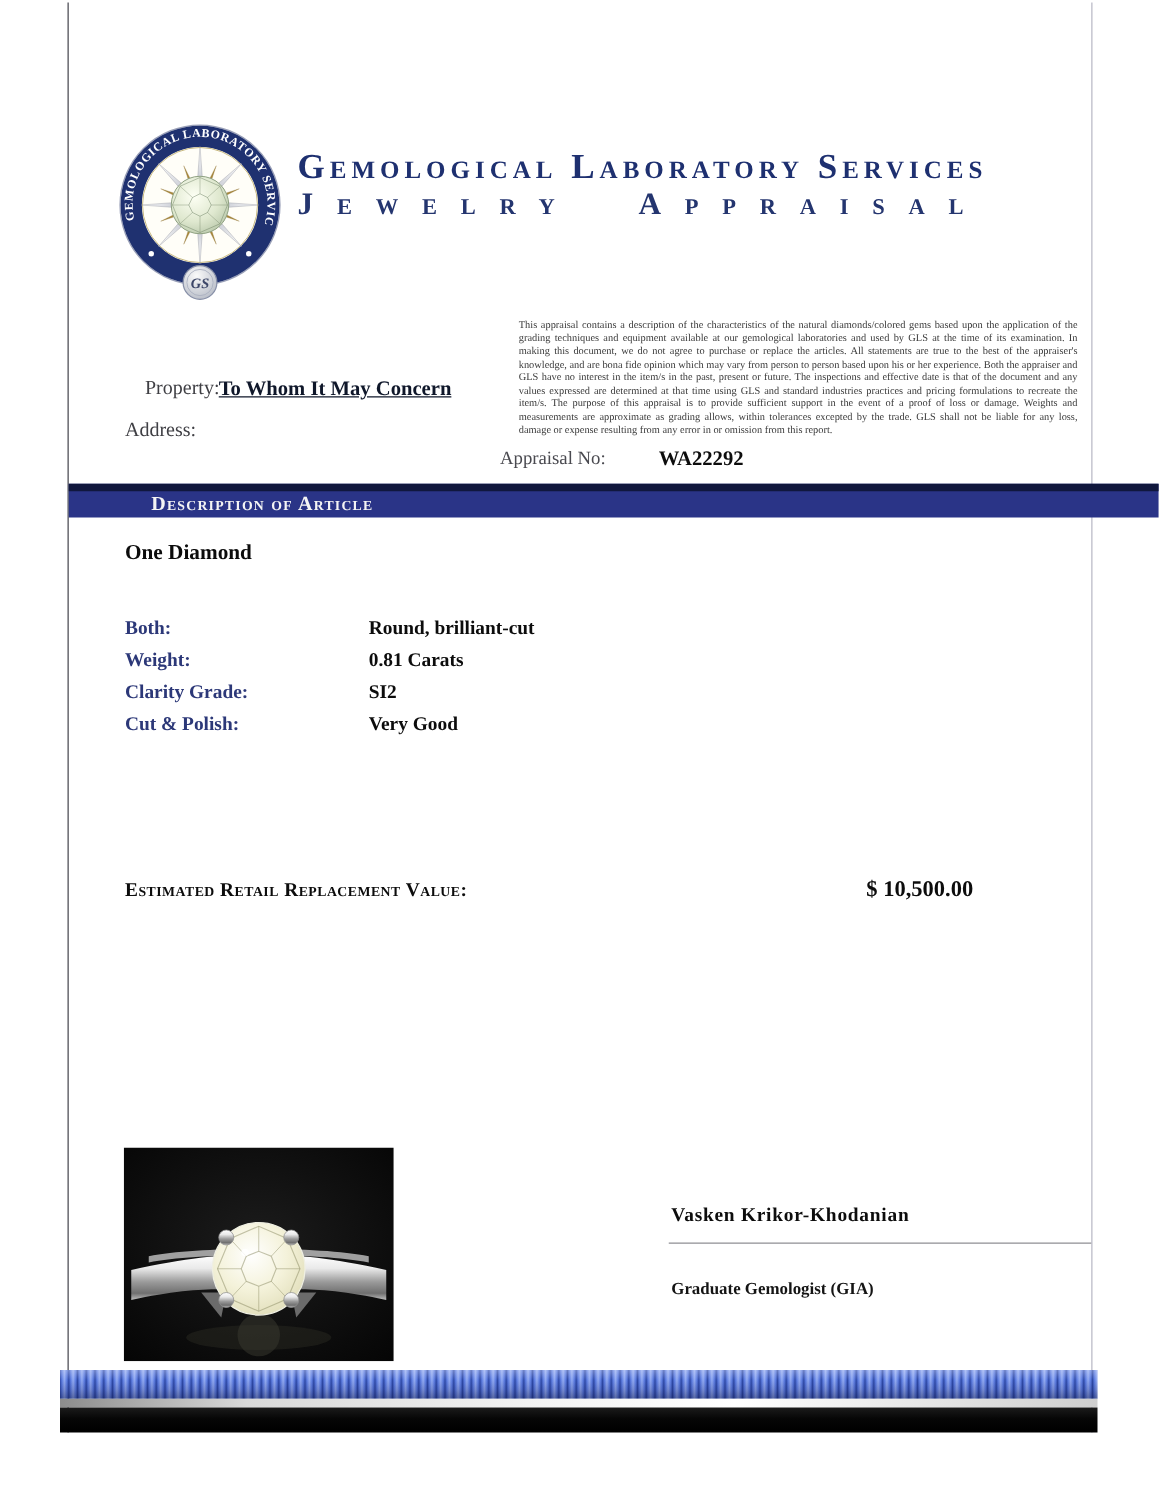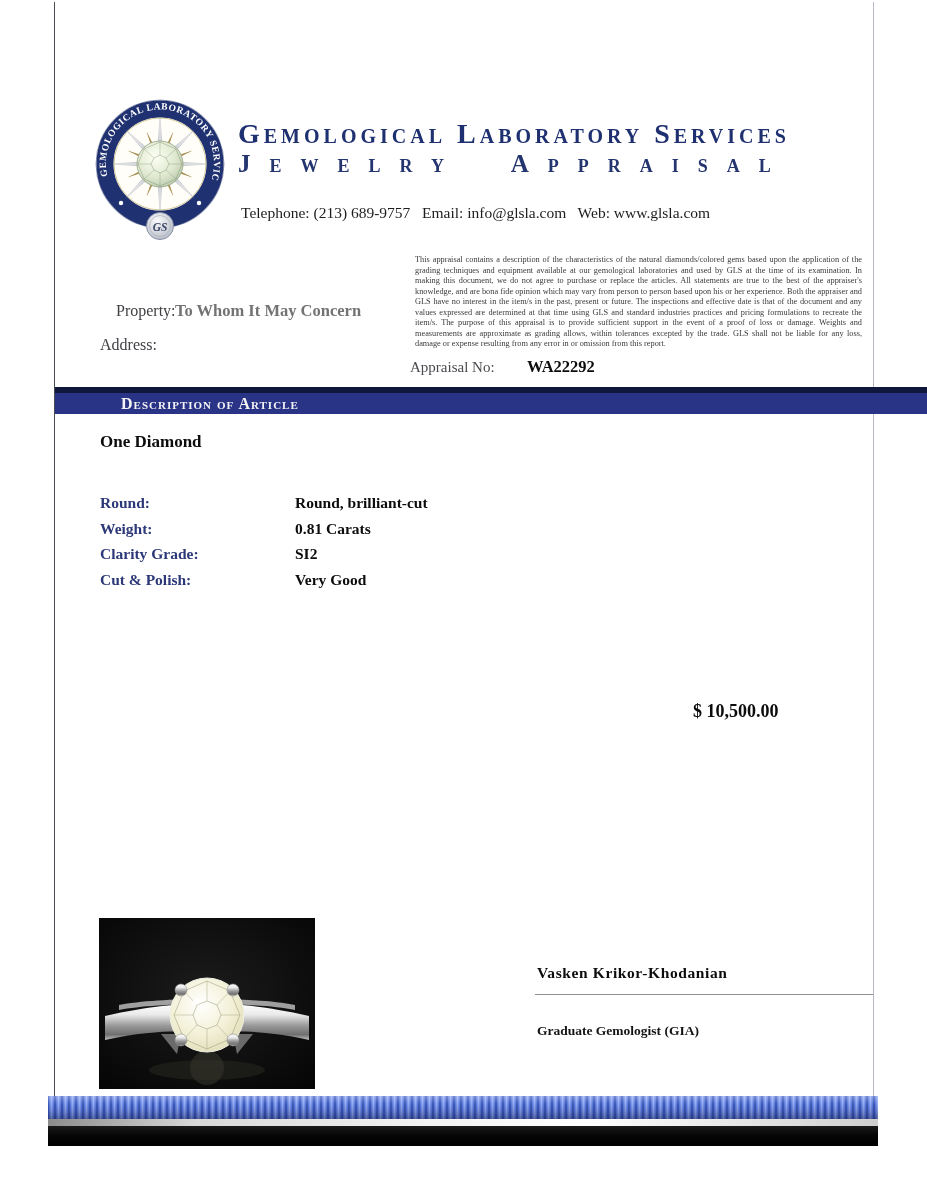--- a/index.html
+++ b/index.html
@@ -20,23 +20,23 @@
   .addr-line{left:241px;top:183px;font-size:15.5px;color:#1d1d1d;white-space:pre-wrap;}
   .contact-line{left:241px;top:204px;font-size:15.5px;color:#1d1d1d;white-space:pre-wrap;}
 
   
   .disclaimer{left:415px;top:255px;width:447px;font-size:8.3px;line-height:1.27;
               text-align:justify;color:#3a3a3a;}
 
   
   .lbl{font-size:16px;color:#3f3f44;}
   .property-label{left:100px;top:302px;margin-left:16px;}
-  .property-value{left:175px;top:301px;font-size:16.5px;font-weight:bold;color:#737373;}
+  .property-value{left:175px;top:301px;font-size:16.5px;font-weight:bold;color:#0f172a;text-decoration:underline;}
   .address-label{left:100px;top:336px;}
-  .appraisal-label{left:410px;top:359px;font-size:15px;color:#4a4a50;}
+  .appraisal-label{left:400px;top:359px;font-size:15px;color:#4a4a50;}
   .appraisal-value{left:527px;top:357px;font-size:16.5px;font-weight:bold;color:#0d0d0d;}
 
   
   .section-bar{left:55px;top:387px;width:902px;height:21px;background:#2a3487;
                border-top:6px solid #10173d;}
   .section-bar-title{padding-left:66px;line-height:21px;font-size:16px;font-weight:bold;
                color:#f4f4f4;font-variant:small-caps;letter-spacing:1px;}
 
   
   .desc-lines{left:100px;top:430px;font-size:17px;font-weight:bold;color:#0c0c0c;line-height:1.42;}
@@ -134,57 +134,57 @@
     </text>
     <g>
       <circle cx="75" cy="140" r="13.5" fill="url(#medG)" stroke="#8890a8" stroke-width="1"></circle>
       <circle cx="75" cy="140" r="10.5" fill="none" stroke="#aab0c0" stroke-width="0.7"></circle>
       <text x="75" y="144.5" text-anchor="middle" font-family="Liberation Serif, serif" font-style="italic" font-weight="bold" font-size="11.5" fill="#3c4668">GS</text>
     </g>
   </svg>
 
   <div class="abs org-name">Gemological Laboratory Services</div>
   <div class="abs doc-type">Jewelry Appraisal</div>
-  <div class="abs contact-line">Telephone: (213) 689-9757   Email: info@glsla.com   Web: www.glsla.com</div>
 
   <div class="abs disclaimer">This appraisal contains a description of the characteristics of the natural diamonds/colored gems based upon the application of the grading techniques and equipment available at our gemological laboratories and used by GLS at the time of its examination. In making this document, we do not agree to purchase or replace the articles. All statements are true to the best of the appraiser's knowledge, and are bona fide opinion which may vary from person to person  based upon his or her experience.  Both the appraiser and GLS have no interest in the item/s in the past, present or future.  The inspections and effective date is that of the document and any values expressed are determined at that time using GLS and standard industries practices and pricing formulations to recreate the item/s.  The purpose of this appraisal is to provide sufficient support in the event of a proof of loss or damage.  Weights and measurements are approximate as grading allows, within tolerances excepted by the trade.  GLS shall not be liable for any loss, damage or expense resulting from any error in or omission from this report.</div>
 
   <div class="abs lbl property-label">Property:</div>
   <div class="abs property-value">To Whom It May Concern</div>
   <div class="abs lbl address-label">Address:</div>
   <div class="abs appraisal-label">Appraisal No:</div>
   <div class="abs appraisal-value">WA22292</div>
 
   <div class="abs section-bar">
     <div class="section-bar-title">Description of Article</div>
   </div>
 
   <div class="abs desc-lines">
     <div>One Diamond</div>
   </div>
 
   <div class="abs attrs">
     <div class="attr-row">
-      <span class="attr-label">Round:</span>
+      <span class="attr-label">Both:</span>
       <span class="attr-value">Round, brilliant-cut</span>
     </div>
     <div class="attr-row">
       <span class="attr-label">Weight:</span>
       <span class="attr-value">0.81 Carats</span>
     </div>
     <div class="attr-row">
       <span class="attr-label">Clarity Grade:</span>
       <span class="attr-value">SI2</span>
     </div>
     <div class="attr-row">
       <span class="attr-label">Cut &amp; Polish:</span>
       <span class="attr-value">Very Good</span>
     </div>
   </div>
 
+  <div class="abs valuation-label">Estimated Retail Replacement Value:</div>
   <div class="abs valuation-amount">$ 10,500.00</div>
 
   <svg class="abs photo" viewBox="0 0 216 171">
     <defs>
       <radialGradient id="pbg" cx="0.5" cy="0.45" r="0.9">
         <stop offset="0" stop-color="#1c1c1c"></stop>
           <stop offset="1" stop-color="#000000"></stop>
       </radialGradient>
       <linearGradient id="silverB" x1="0" y1="0" x2="0" y2="1">
         <stop offset="0" stop-color="#ffffff"></stop>

